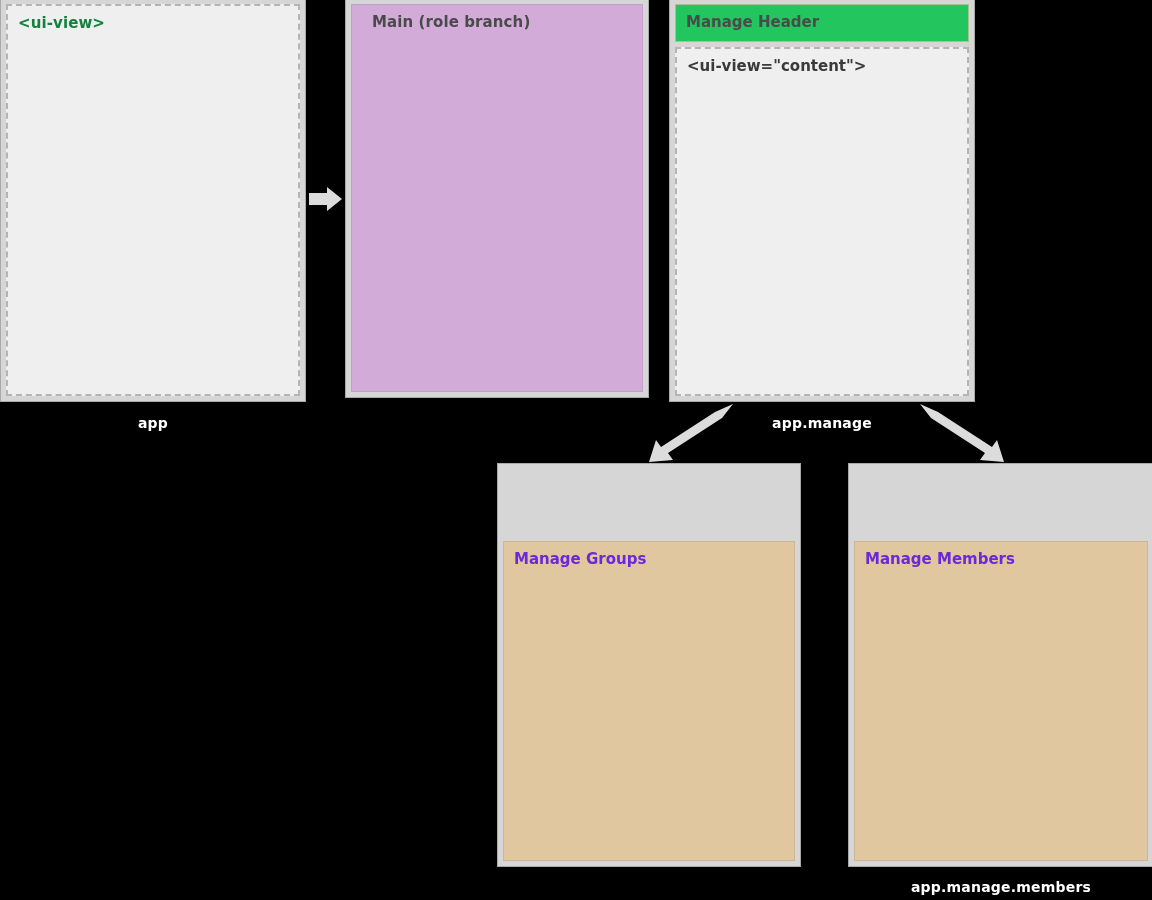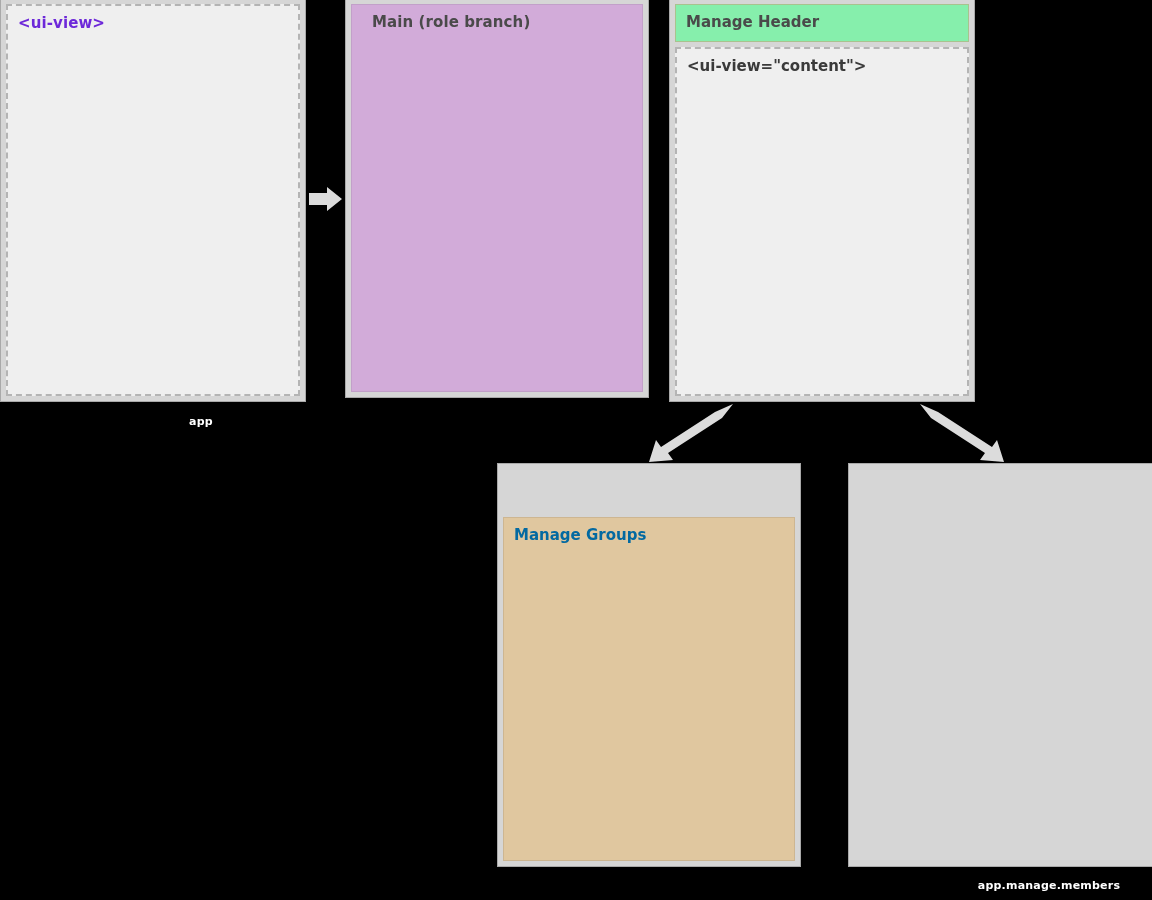--- a/index.html
+++ b/index.html
@@ -38,21 +38,21 @@
     width: 100%;
     height: 100%;
     padding: 8px 10px;
     font-size: 15px;
     font-weight: bold;
     letter-spacing: 0.1px;
   }
   .pane-uiview {
     background: #efefef;
     border: 2px dashed #b4b4b4;
-    color: #6d28d9;
+    color: #15803d;
   }
   .pane-purple {
     background: #d2abd9;
     border: 1px solid #c2a0c9;
     color: #4a4a4a;
     padding-left: 20px;
   }
 
   
   #box-app       { left: 0px;   top: -2px;  width: 306px; height: 404px; }
@@ -65,21 +65,21 @@
   .manage-inner {
     width: 100%;
     height: 100%;
     display: flex;
     flex-direction: column;
     gap: 5px;
   }
   .manage-header {
     flex: 0 0 38px;
     box-sizing: border-box;
-    background: #86efac;
+    background: #22c55e;
     border: 1px solid #a9c28e;
     padding: 8px 10px;
     font-size: 15px;
     font-weight: bold;
     color: #4a4a4a;
   }
   .manage-content {
     flex: 1 1 auto;
     box-sizing: border-box;
     background: #efefef;
@@ -101,33 +101,33 @@
     flex: 0 0 48px;
   }
   .leaf-pane {
     flex: 1 1 auto;
     box-sizing: border-box;
     background: #e0c79f;
     border: 1px solid #cdb692;
     padding: 8px 10px;
     font-size: 15px;
     font-weight: bold;
-    color: #0369a1;
+    color: #6d28d9;
+    margin-top: 24px;
   }
 
   
   .state-label {
     position: absolute;
     color: #ffffff;
-    font-size: 11px;
+    font-size: 14px;
     font-weight: bold;
     text-align: center;
     white-space: nowrap;
     letter-spacing: 0.2px;
-    margin-left: 48px;
   }
   #label-app      { left: 0px;   top: 415px; width: 306px; }
   #label-main     { left: 345px; top: 414px; width: 304px; }
   #label-manage   { left: 669px; top: 415px; width: 306px; }
   #label-groups   { left: 497px; top: 879px; width: 304px; }
   #label-members  { left: 848px; top: 879px; width: 306px; }
 
   
   #arrow-layer {
     position: absolute;
@@ -158,33 +158,37 @@
   <div class="state-box" id="box-manage">
     <div class="manage-inner">
       <div class="manage-header">
         <span>Manage Header</span>
       </div>
       <div class="manage-content">
         <span>&lt;ui-view="content"&gt;</span>
       </div>
     </div>
   </div>
+  <div class="state-label" id="label-manage">app.manage</div>
 
   <div class="state-box" id="box-groups">
     <div class="leaf-inner">
       <div class="leaf-spacer"></div>
       <div class="leaf-pane">
         <span>Manage Groups</span>
       </div>
     </div>
   </div>
 
   <div class="state-box" id="box-members">
     <div class="leaf-inner">
       <div class="leaf-spacer"></div>
+      <div class="leaf-pane">
+        <span>Manage Members</span>
+      </div>
     </div>
   </div>
   <div class="state-label" id="label-members">app.manage.members</div>
 
   <svg id="arrow-layer" width="1152" height="900" viewBox="0 0 1152 900">
 
     <g>
       <polygon points="309,193 327,193 327,187 342,199 327,211 327,205 309,205" fill="#dcdcdc"></polygon>
     </g>
 

